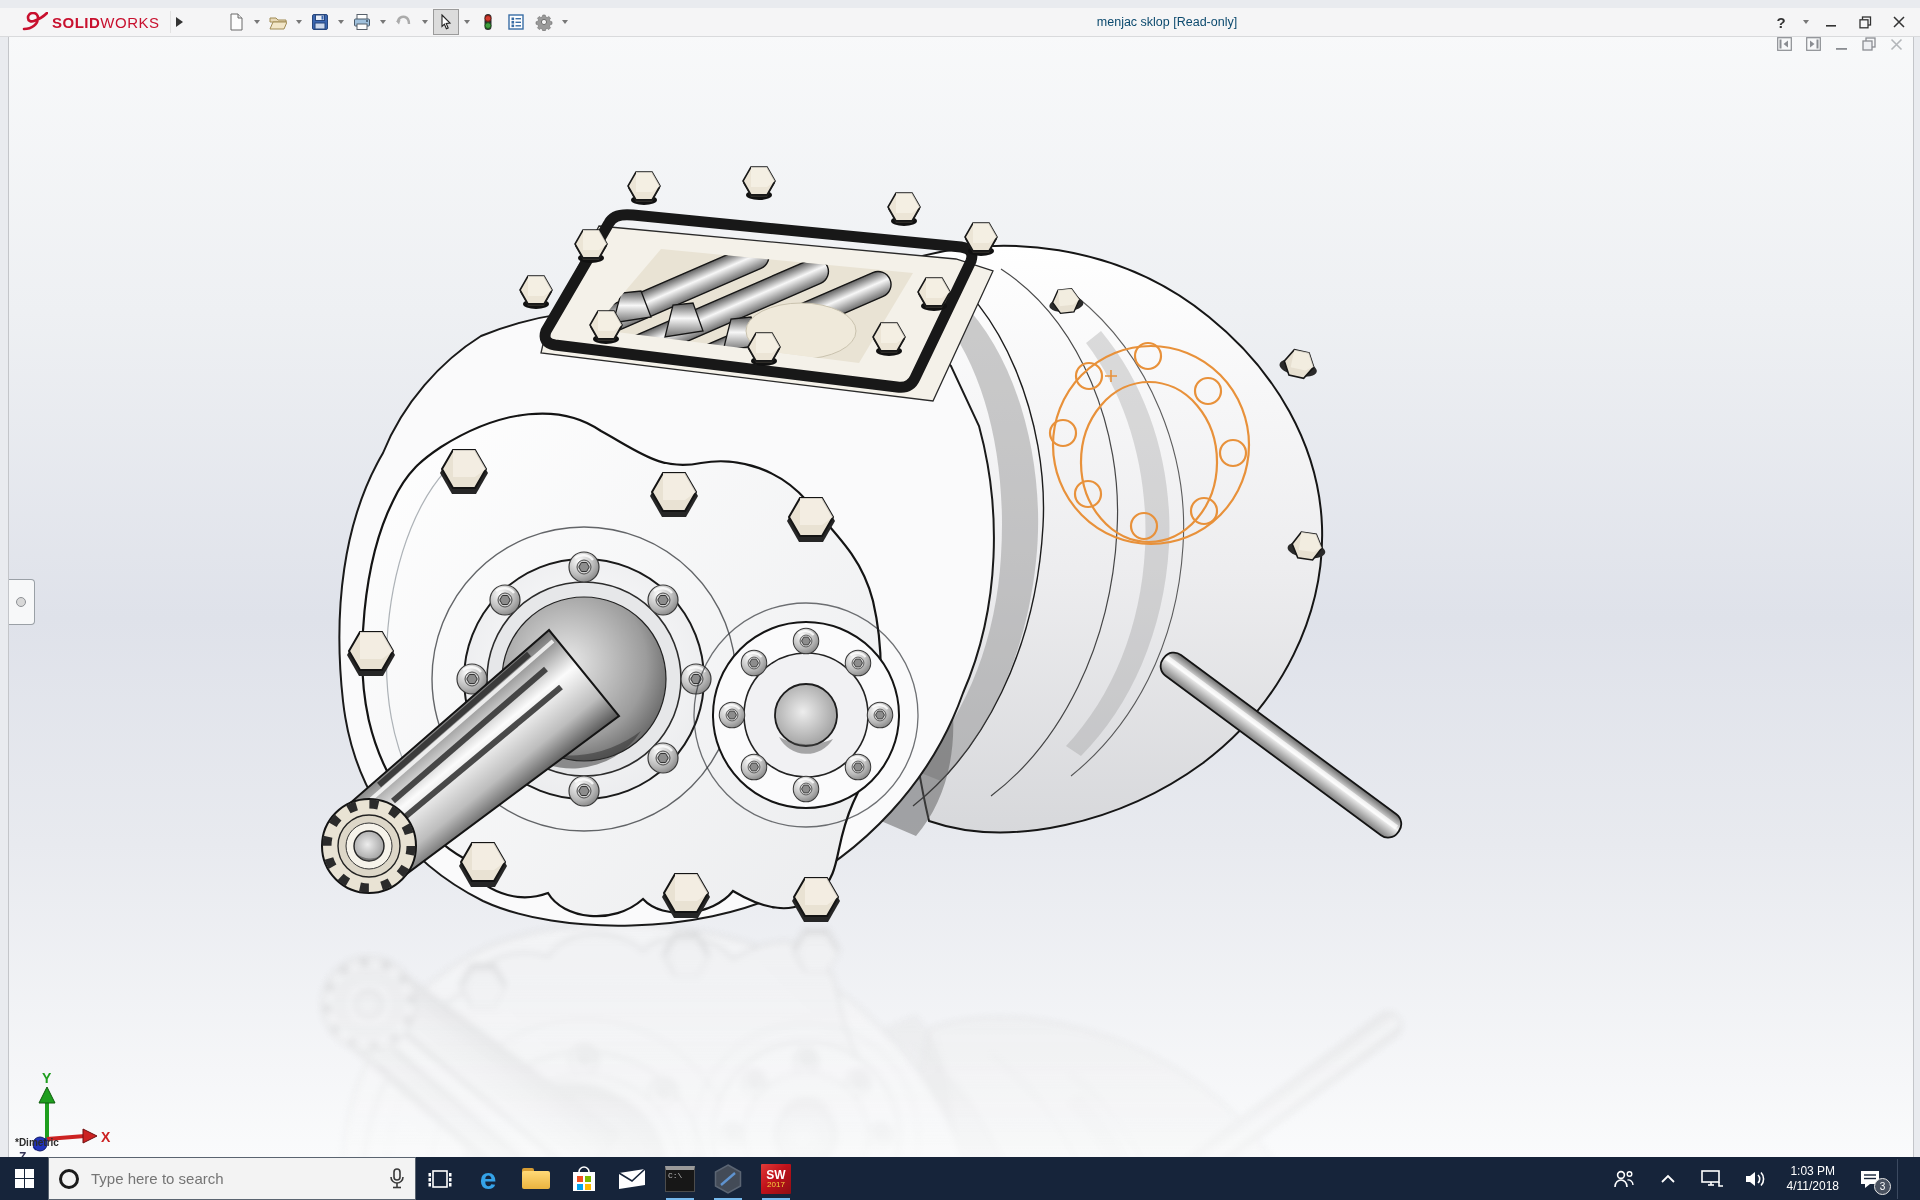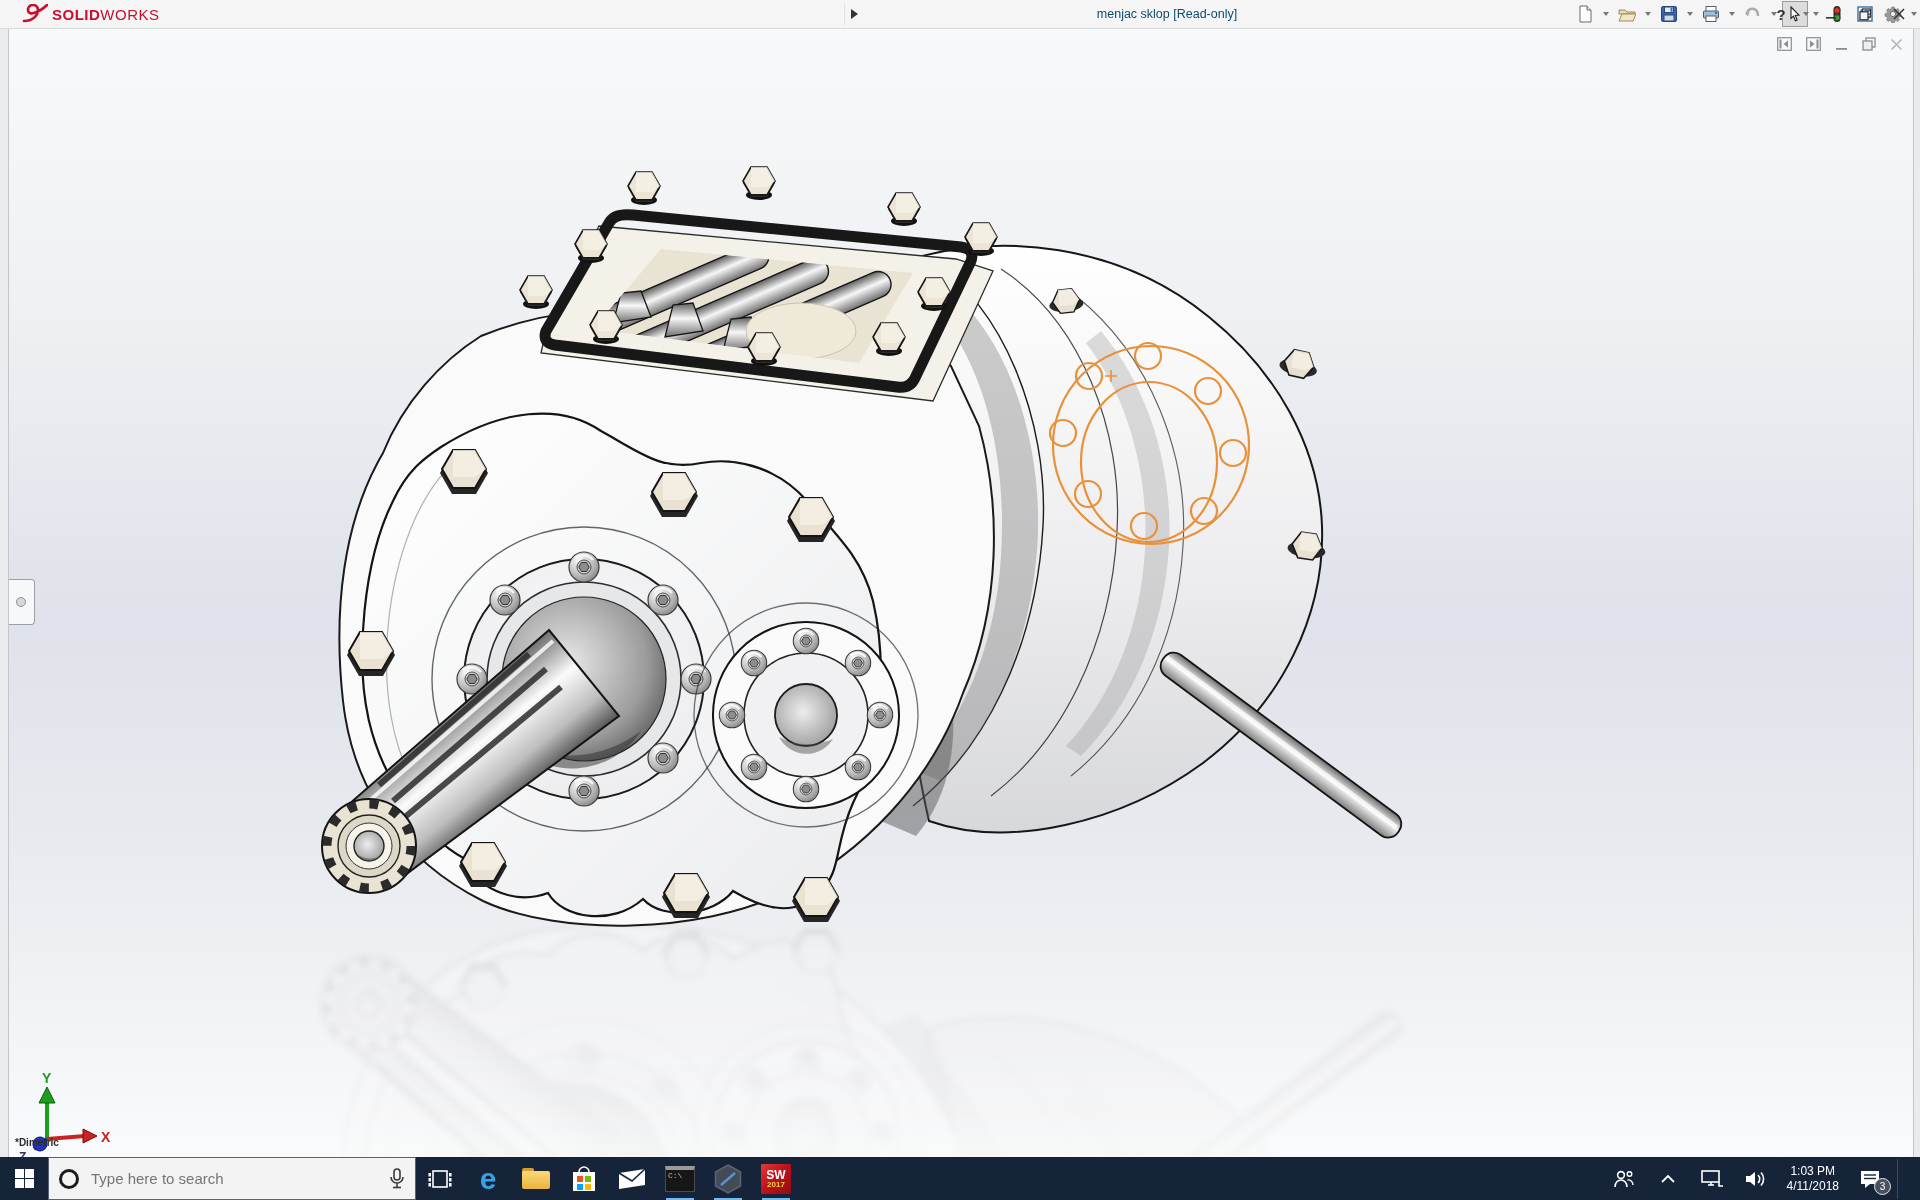--- a/index.html
+++ b/index.html
@@ -1,21 +1,21 @@
 <!DOCTYPE html>
 <html><head>
 <meta charset="utf-8">
 <style>
   html,body{margin:0;padding:0;}
   .screen{position:relative;width:1920px;height:1200px;overflow:hidden;
           font-family:"Liberation Sans",sans-serif;background:#e9ebef;user-select:none;}
 
   
-  .titlebar{position:absolute;left:0;top:0;width:1920px;height:28px;background:#f5f5f6;
-            border-bottom:1px solid #d9dadc;display:flex;align-items:center;z-index:40;justify-content:space-between;}
+  .titlebar{position:absolute;left:0;top:8px;width:1920px;height:28px;background:#f5f5f6;
+            border-bottom:1px solid #d9dadc;display:flex;align-items:center;z-index:40;}
   .brand{display:flex;align-items:center;gap:4px;padding:0 10px 0 18px;height:100%;}
   .ds-logo{width:30px;height:20px;}
   .brand-text{font-size:15px;letter-spacing:.5px;color:#c8102e;white-space:nowrap;}
   .brand-text .b1{font-weight:bold;}
   .flyout{width:18px;height:22px;display:flex;align-items:center;justify-content:center;
           border-left:1px solid #e2e2e2;color:#444;}
   .flyout .tri{width:0;height:0;border-left:7px solid #333;border-top:5px solid transparent;border-bottom:5px solid transparent;}
   .tools{display:flex;align-items:center;gap:2px;margin-left:34px;height:100%;}
   .tbtn{display:flex;align-items:center;justify-content:center;height:24px;min-width:24px;border:1px solid transparent;}
   .tbtn.sel{background:#dcdcdc;border:1px solid #9b9b9b;}
@@ -49,21 +49,21 @@
   .task-slot .runbar{position:absolute;bottom:0;left:10px;right:10px;height:2.5px;background:#76b9ed;}
   .tray{margin-left:auto;display:flex;align-items:center;gap:10px;padding-right:16px;color:#fff;}
   .tray-ic{width:34px;height:40px;display:flex;align-items:center;justify-content:center;}
   .clock{display:flex;flex-direction:column;align-items:center;justify-content:center;font-size:12px;line-height:15px;color:#fff;padding:0 4px;}
   .showdesk{width:6px;border-left:1px solid #3c4a60;height:40px;}
   .badge{position:absolute;right:-4px;bottom:4px;width:15px;height:15px;border-radius:50%;background:#4a5260;
          border:1.5px solid #e8e8e8;color:#fff;font-size:10px;display:flex;align-items:center;justify-content:center;}
   .sw-cube{width:30px;height:30px;background:linear-gradient(135deg,#e23b38 0%,#c0121b 45%,#8f0e14 100%);
            border-radius:1px;display:flex;flex-direction:column;align-items:center;justify-content:center;color:#fff;}
   .sw-cube .l1{font-size:12px;font-weight:bold;line-height:12px;}
-  .sw-cube .l2{font-size:8px;line-height:8px;color:#f5d23f;font-weight:bold;}
+  .sw-cube .l2{font-size:8px;line-height:8px;color:#f5d23f;font-weight:normal;}
   .cmdwin{width:30px;height:26px;background:#171717;border:1px solid #4c4c4c;border-top:4px solid #9a9a9a;
           color:#bdbdbd;font-size:8px;font-family:"Liberation Mono",monospace;padding:1px 2px;box-sizing:border-box;}
   .folder{width:28px;height:21px;position:relative;}
   .folder .back{position:absolute;left:0;top:0;width:12px;height:5px;background:#d79d33;border-radius:2px 2px 0 0;}
   .folder .front{position:absolute;left:0;top:3px;width:28px;height:18px;background:linear-gradient(180deg,#ffd977,#eab33f);border-radius:2px;}
   .edge-e{font-size:30px;font-weight:bold;color:#35a3e8;line-height:30px;}
   .hexapp{width:30px;height:30px;}
 </style>
 </head>
 <body>

